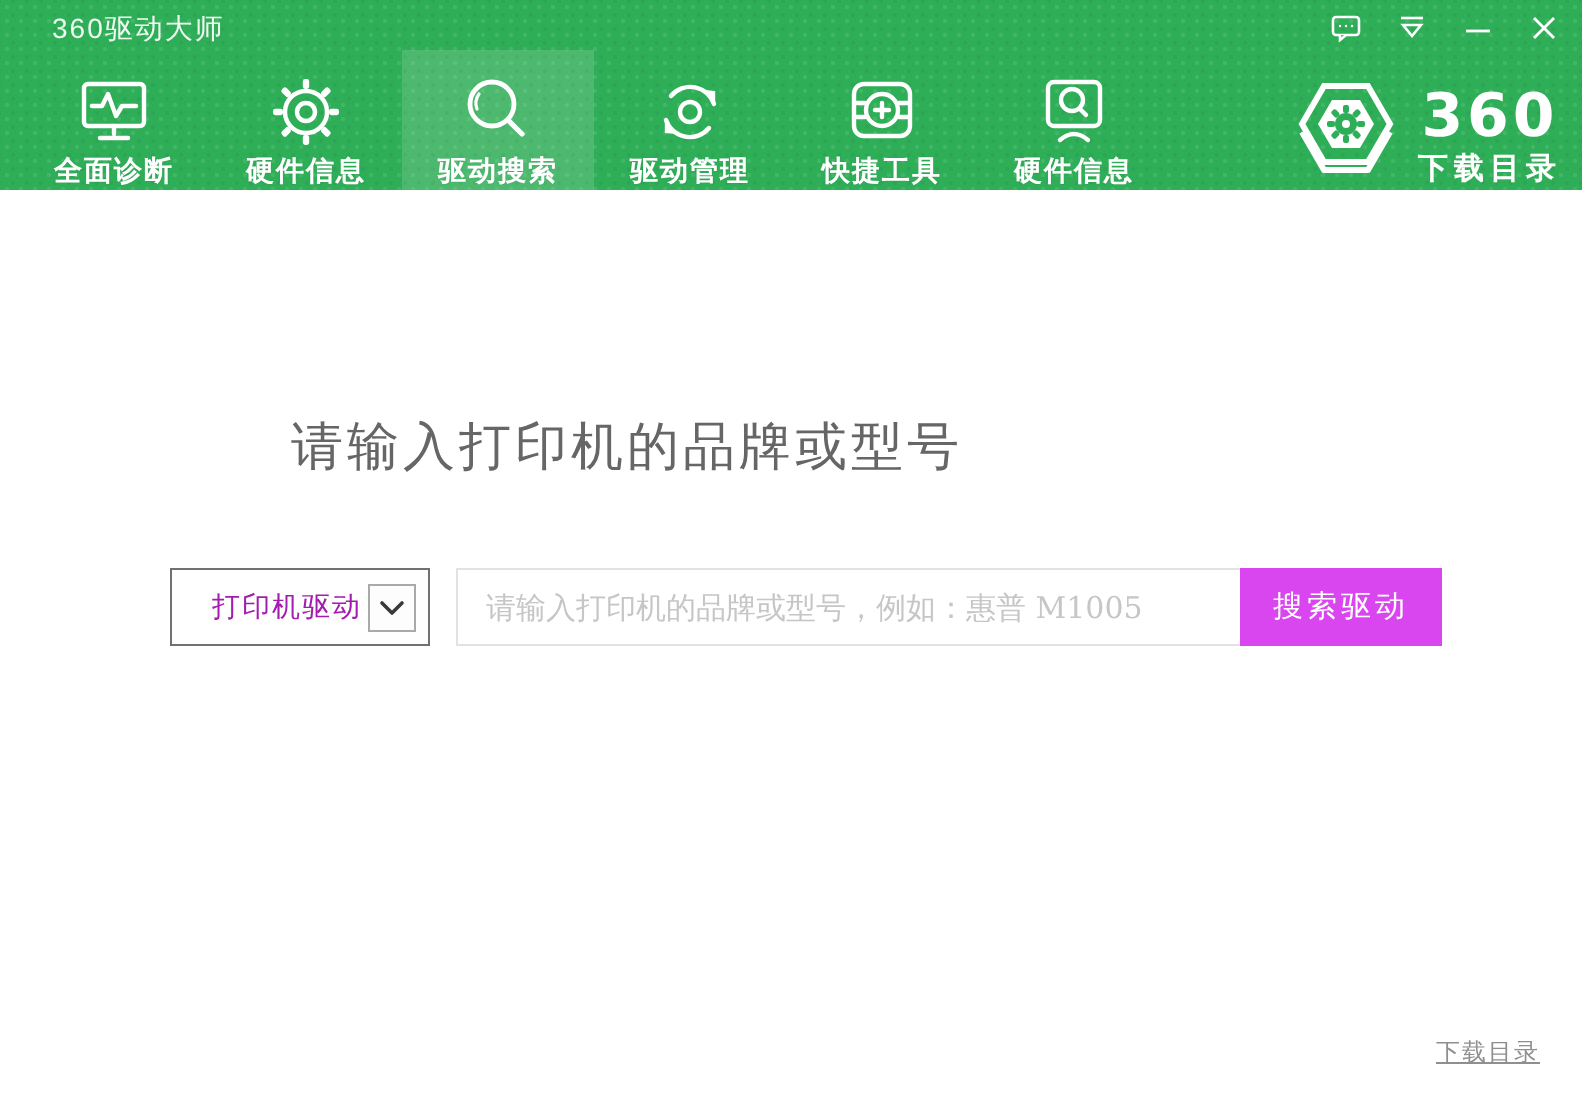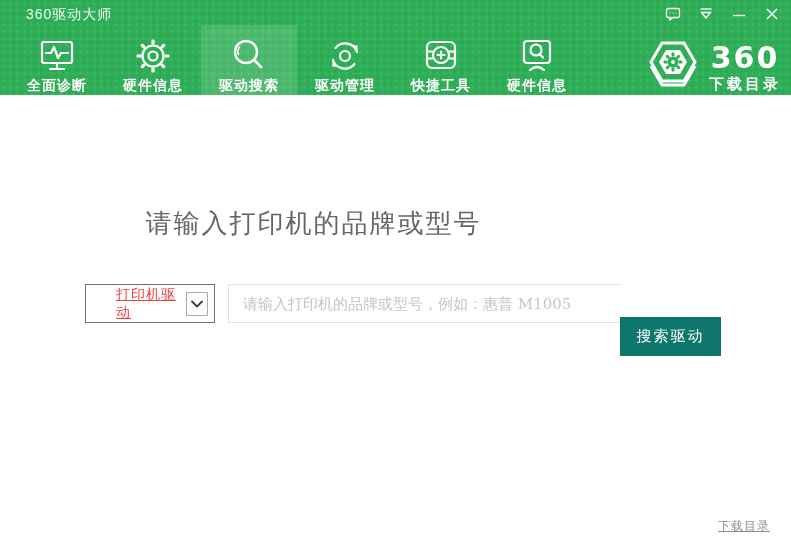--- a/index.html
+++ b/index.html
@@ -51,36 +51,36 @@
   .heading {
     position:absolute; top:206px; left:0; width:627px;
     text-align:center; font-family:"DejaVu Serif", serif;
     font-size:26px; color:#666; letter-spacing:2px;
   }
   .search-row { position:absolute; left:85px; top:284px; display:flex; align-items:stretch; height:39px; }
   .cat-select {
     width:130px; height:39px; border:1px solid #717171; background:#fff;
     display:flex; align-items:center; cursor:pointer;
   }
-  .cat-label { margin-left:30px; font-size:14px; color:#ef4444; letter-spacing:1px;text-decoration:underline; }
+  .cat-label { margin-left:20px; font-size:14px; color:#a21caf; letter-spacing:1px; }
   .cat-arrowbox {
     margin-left:auto; margin-right:6px; width:24px; height:24px;
     border:1px solid #a9a9a9; background:#fdfdfd;
     display:flex; align-items:center; justify-content:center;
   }
   .search-gap { width:13px; }
   .search-input {
     width:392px; height:39px; border:1px solid #e2e2e2; border-right:none;
     padding:0 14px; font-size:15px; color:#333; outline:none;
     font-family:"DejaVu Serif", serif;
   }
   .search-input::placeholder { color:#c6c6c6; opacity:1; }
   .search-btn {
-    width:101px; height:39px; border:none; background:#0f766e; color:#fff;
-    font-size:15px; letter-spacing:2px; cursor:pointer; font-family:Liberation Serif, serif;margin-top:33px;
+    width:101px; height:39px; border:none; background:#d946ef; color:#fff;
+    font-size:15px; letter-spacing:2px; cursor:pointer; font-family:Liberation Serif, serif;
   }
   .download-link {
     position:absolute; right:21px; top:518px;
     font-size:12px; color:#8f8f8f; text-decoration:underline; cursor:pointer; letter-spacing:1px;text-align:right;
   }
 </style>
 </head>
 <body>
 
 <div id="app">

